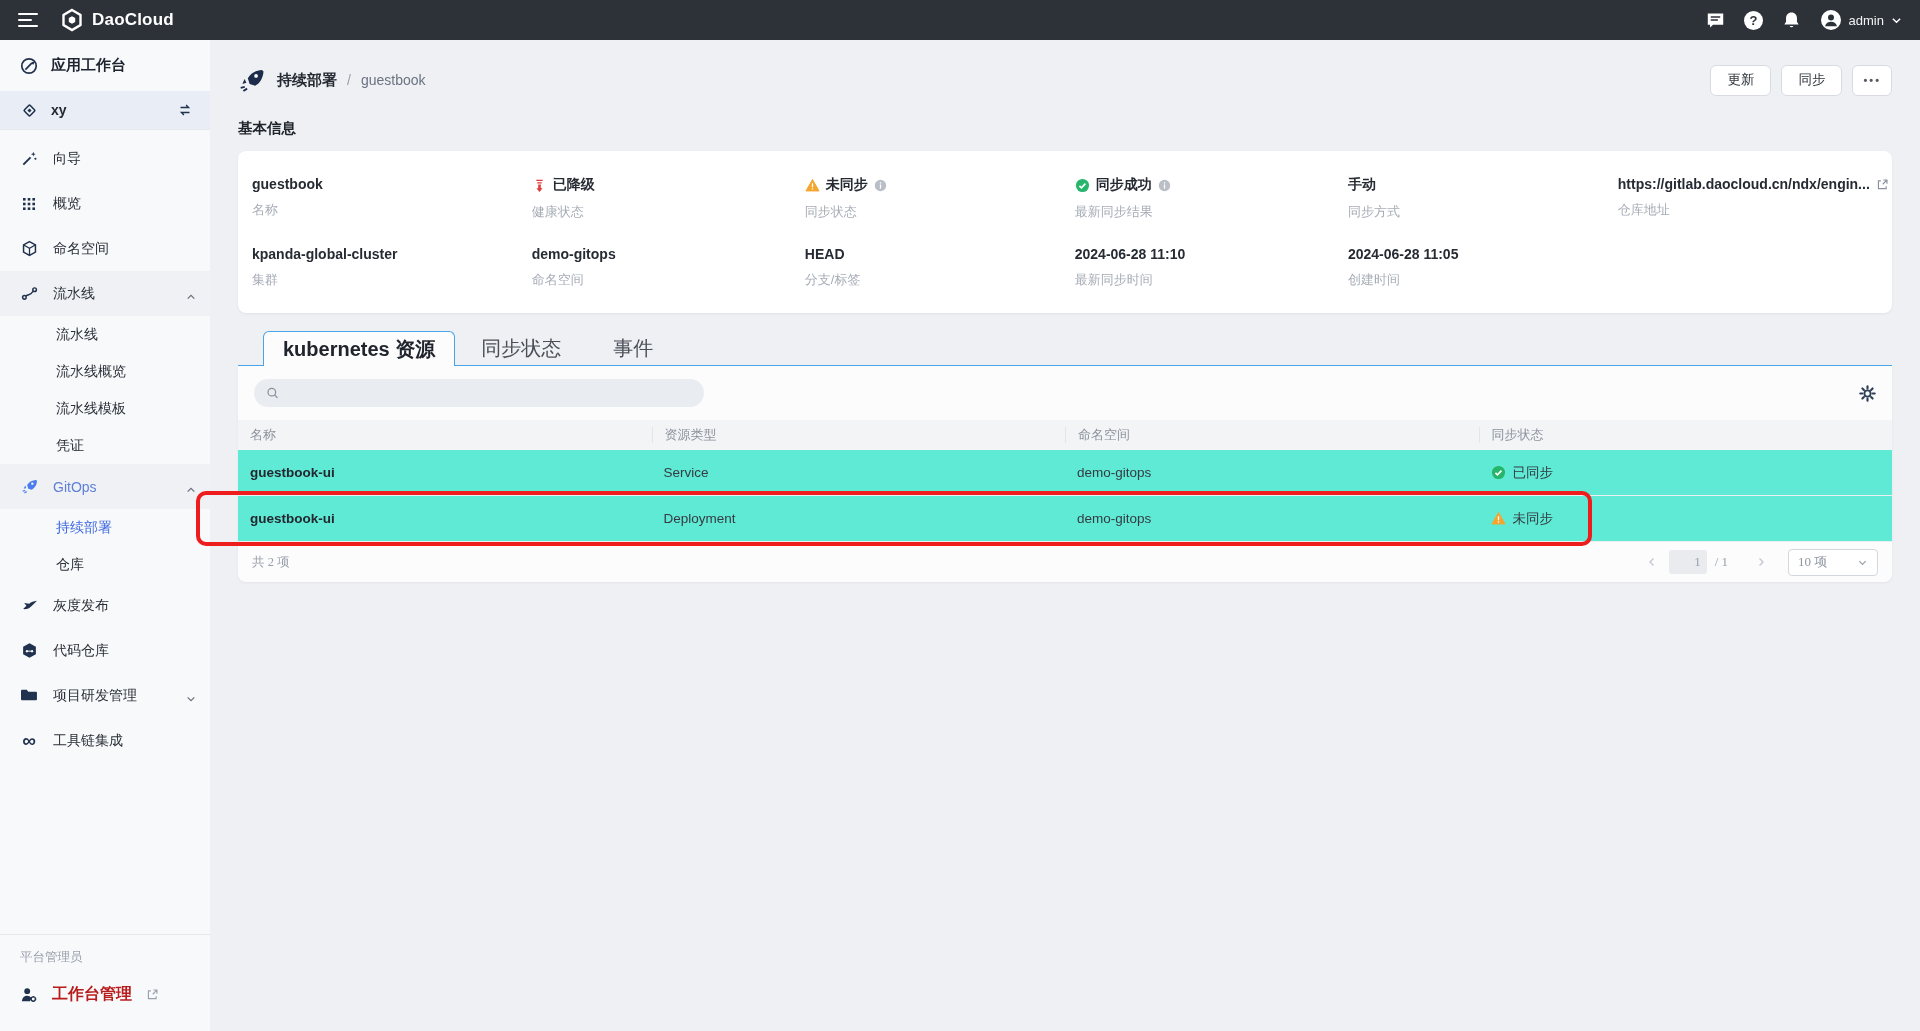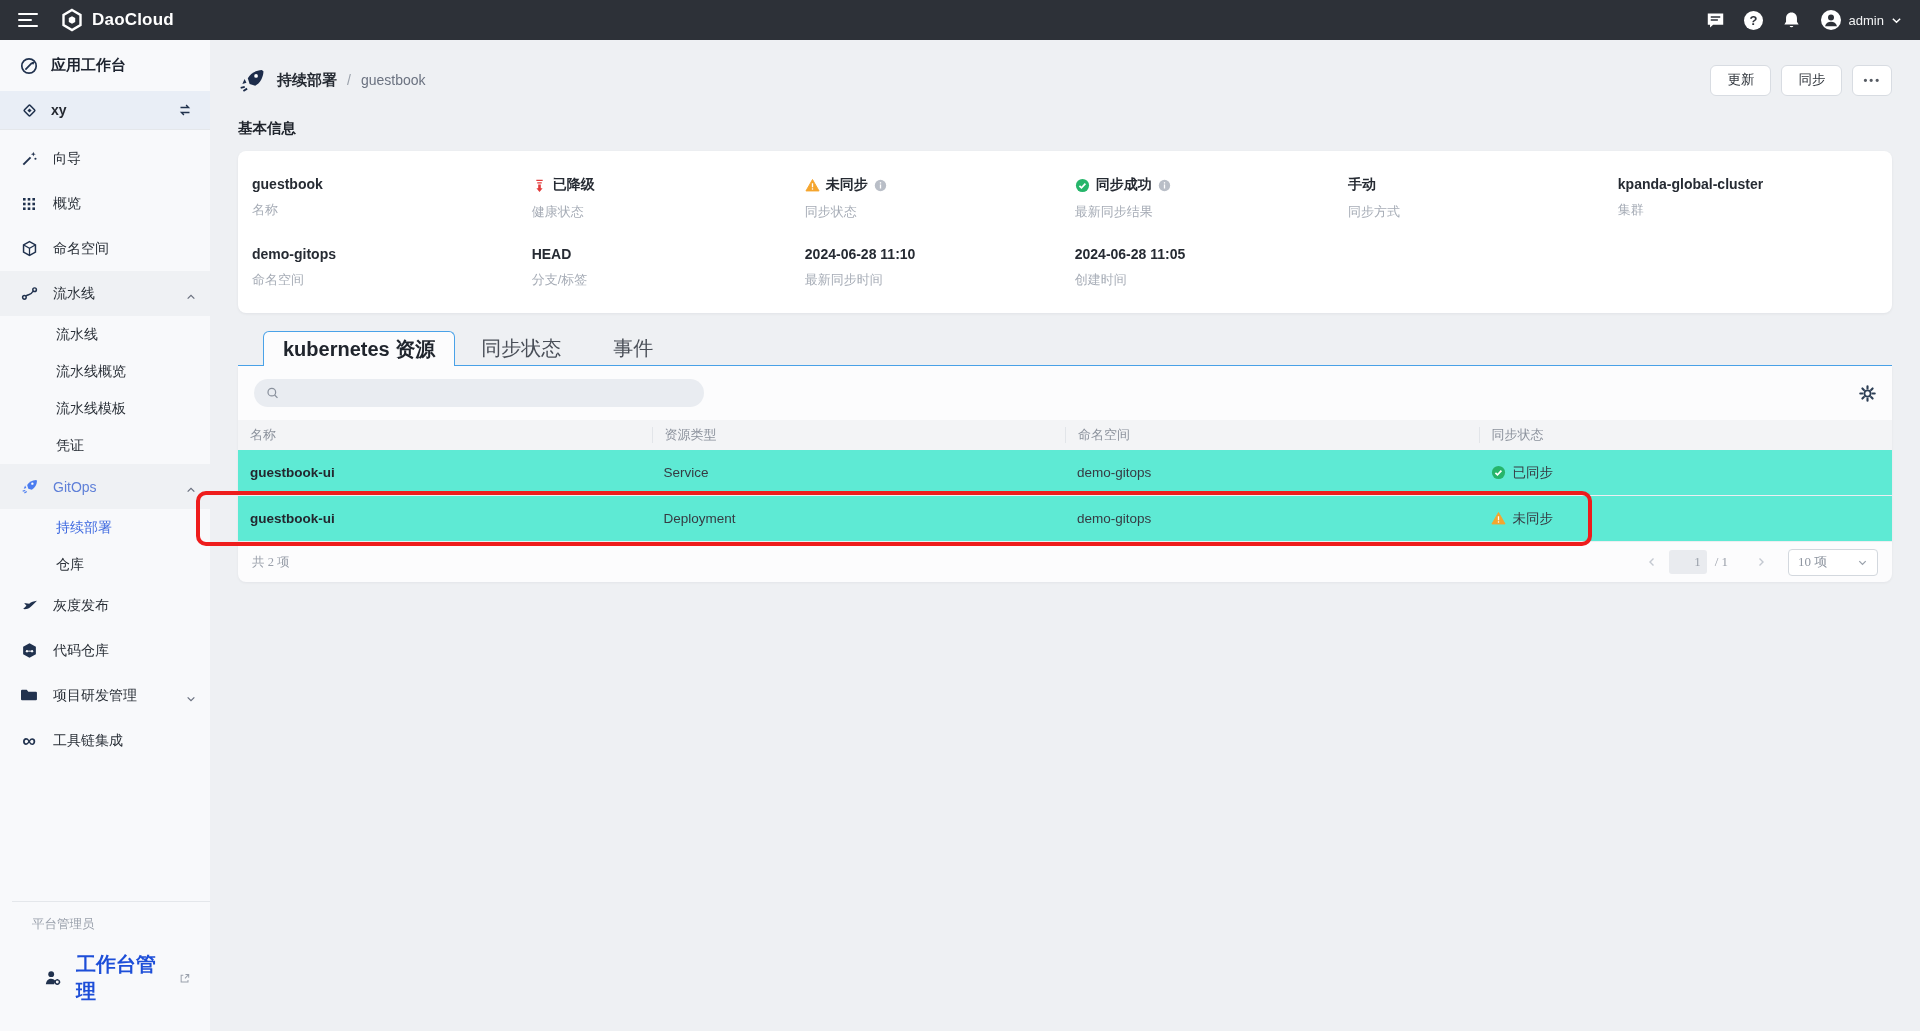--- a/index.html
+++ b/index.html
@@ -30,24 +30,24 @@
   .ws-row .spacer { flex:1; }
   .sb-divider { height:1px; background:#e4e7eb; margin:0 0 6px 0; }
   .nav-item { height:45px; display:flex; align-items:center; gap:15px; padding:0 14px 0 20px; font-size:14px; font-weight:500; color:#2a3038; cursor:pointer; }
   .nav-item.group { background:#eff1f4; }
   .nav-item .chev { margin-left:auto; }
   .nav-item.gitops { color:#5e7fd8; }
   .nav-sub { height:37px; display:flex; align-items:center; padding-left:56px; font-size:14px; font-weight:500; color:#2a3038; cursor:pointer; }
   .nav-sub.active { color:#3f6ae0; }
   .icon16 { width:18px; height:18px; flex-shrink:0; display:flex; align-items:center; justify-content:center; }
   .chev { width:10px; height:10px; display:inline-block; }
-  .sb-bottom { margin-top:auto; padding-bottom:26px;padding-left:12px; }
+  .sb-bottom { margin-top:auto; padding-bottom:26px; }
   .sb-bottom .sb-divider { margin-bottom:14px; }
   .sb-role { padding:0 20px; font-size:12.5px; color:#9aa1ac; margin-bottom:18px; }
-  .sb-admin { display:flex; align-items:center; gap:14px; padding:0 20px; font-size:20px; font-weight:700; color:#1d4ed8; cursor:pointer;margin-left:12px; }
+  .sb-admin { display:flex; align-items:center; gap:14px; padding:0 20px; font-size:16px; font-weight:700; color:#b91c1c; cursor:pointer; }
   .inf { font-size:19px; font-weight:700; color:#21324e; line-height:1; }
 
   
   .main { flex:1; padding:0 28px; position:relative; }
   .pg-header { display:flex; align-items:center; margin-top:22px; height:36px; }
   .crumb-title { font-size:15px; font-weight:700; margin-left:12px; }
   .crumb-sep { color:#9ba1ab; margin:0 10px; font-size:14px; }
   .crumb-cur { color:#6b7280; font-size:14px; }
   .pg-actions { margin-left:auto; display:flex; gap:10px; }
   .btn { background:#fff; border:1px solid #d8dce2; border-radius:6px; padding:0 16px; height:31px;
@@ -393,20 +393,30 @@
               </svg>
           </div>
           <div class="fl">最新同步结果</div>
         </div>
         <div>
           <div class="fv">
               <span>手动</span>
             </div>
           <div class="fl">同步方式</div>
         </div>
+        <div>
+          <div class="fv">
+              <span>https://gitlab.daocloud.cn/ndx/engin...</span>
+            <svg class="icon12" viewBox="0 0 16 16">
+                <path d="M6 3.5H3v9.5h9.5V10" fill="none" stroke="#8b919c" stroke-width="1.4"></path>
+                <path d="M9 2.5h4.5V7M13.3 2.7L8.3 7.7" fill="none" stroke="#8b919c" stroke-width="1.4"></path>
+              </svg>
+          </div>
+          <div class="fl">仓库地址</div>
+        </div>
 
         <div>
           <div class="fv">
               <span>kpanda-global-cluster</span>
             </div>
           <div class="fl">集群</div>
         </div>
         <div>
           <div class="fv">
               <span>demo-gitops</span>

